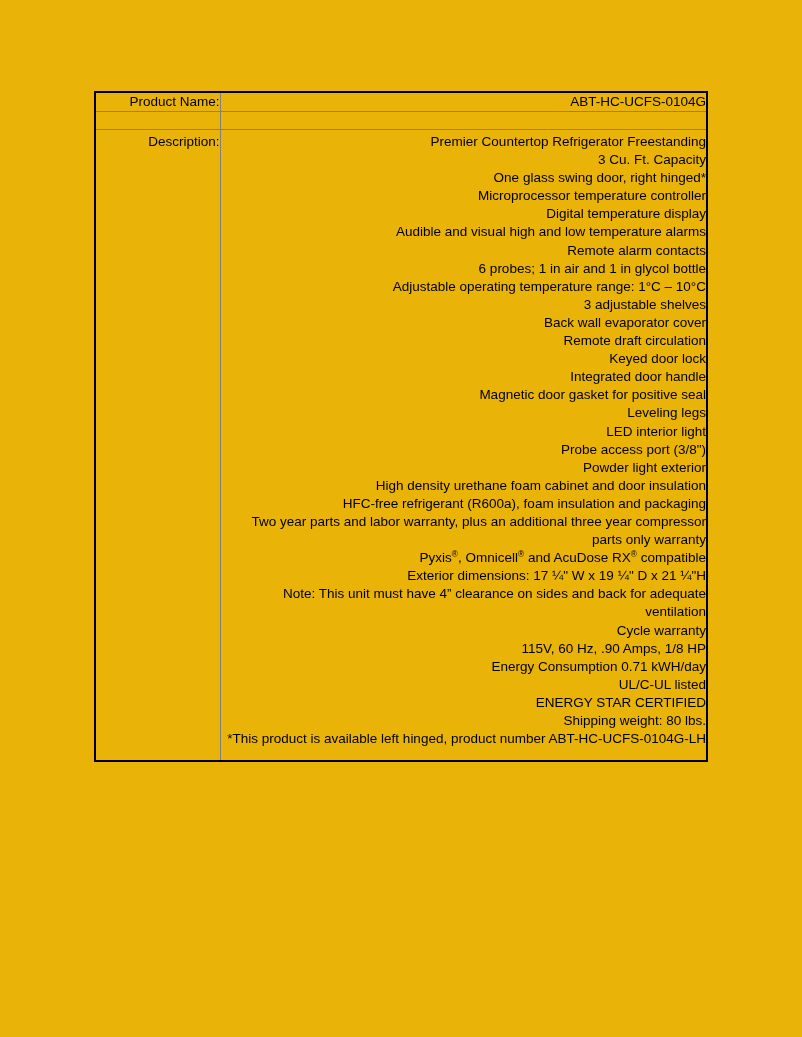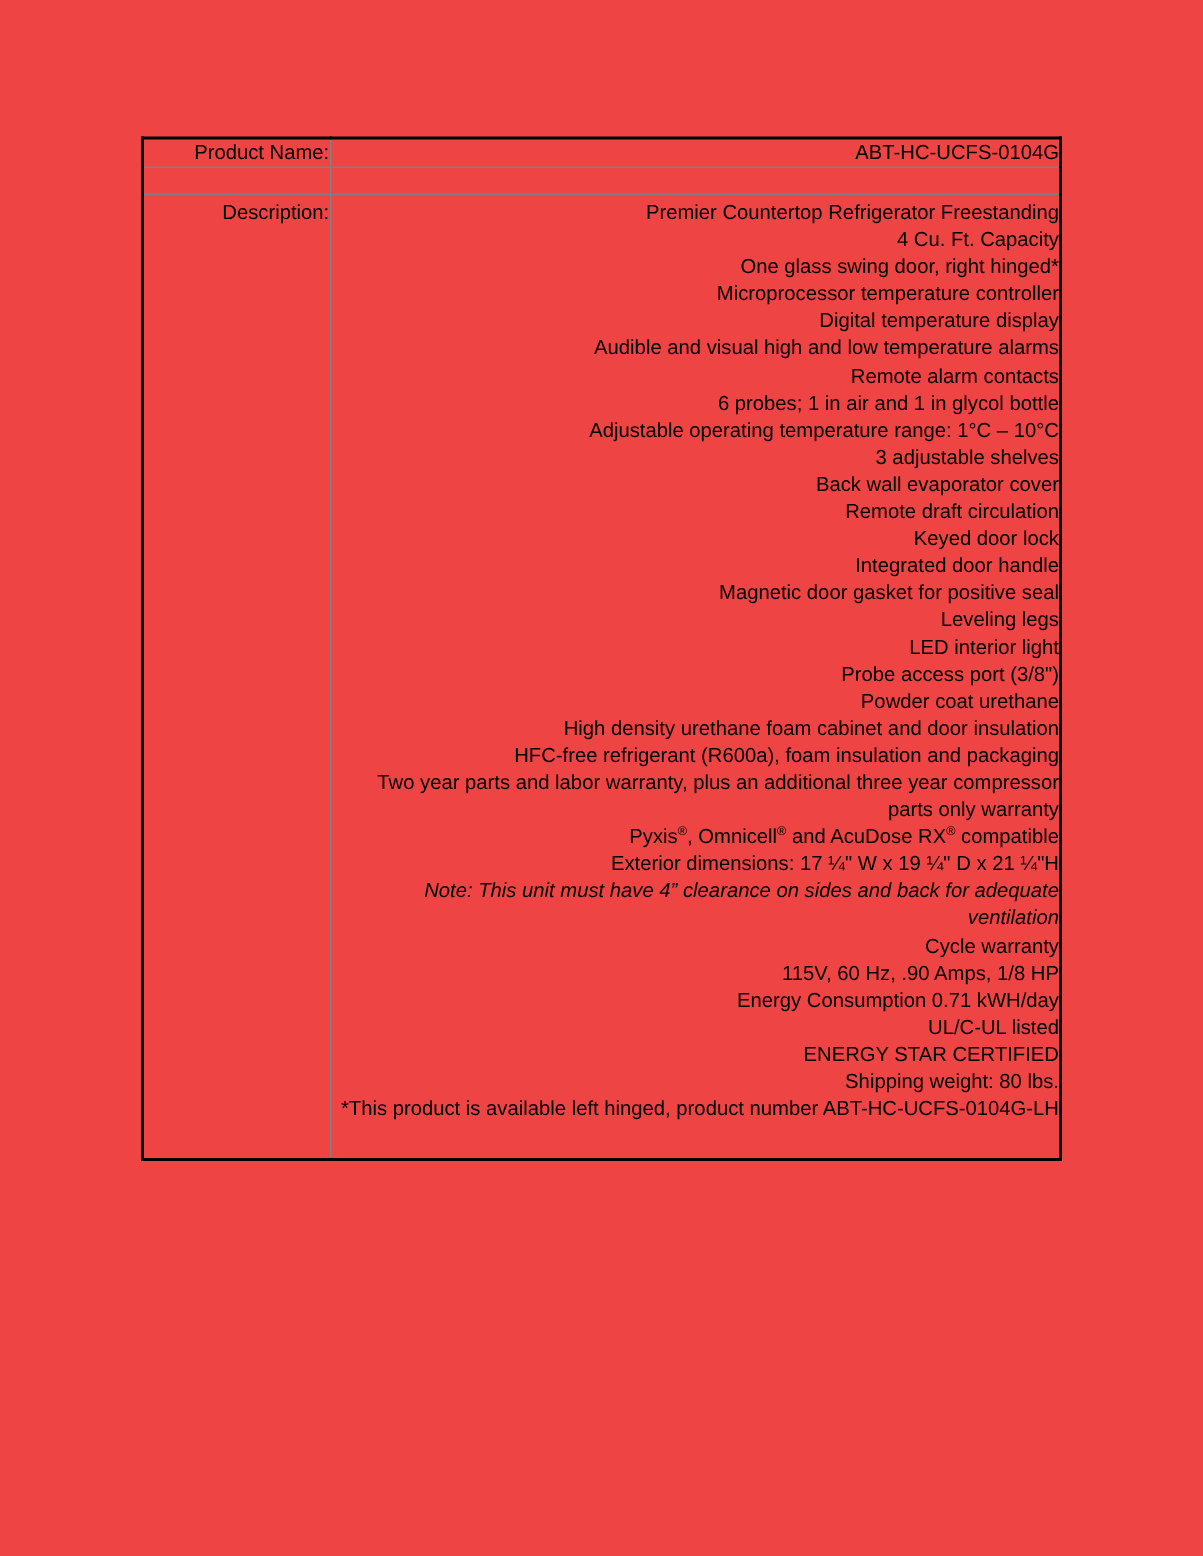--- a/index.html
+++ b/index.html
@@ -13,21 +13,21 @@
     height: 1037px;
     font-family: "Liberation Sans", sans-serif;
     color: #000000;
     -webkit-font-smoothing: antialiased;
   }
 
   .page {
     position: relative;
     width: 802px;
     height: 1037px;
-    background: #ef4444;
+    background: #eab308;
     box-sizing: border-box;
   }
 
   .spec-table {
     position: absolute;
     left: 94px;
     top: 91px;
     width: 614px;
     border-collapse: collapse;
     table-layout: fixed;
@@ -64,36 +64,35 @@
 
   .spacer-row td {
     height: 17px;
   }
 
   .desc-row .label-cell {
     padding-top: 3px;
   }
   .desc-row .value-cell {
     padding-top: 3px;
-    padding-bottom: 24px;
+    padding-bottom: 12px;
   }
 
   .desc-list {
     margin: 0;
     padding: 0;
     list-style: none;
   }
   .desc-list li {
     margin: 0;
     padding: 0;
     font-size: 13.5px;
     line-height: 18.1px;
   }
   .desc-list li.italic {
-    font-style: italic;
   }
   sup {
     font-size: 0.62em;
     vertical-align: super;
     line-height: 0;
   }
 </style>
 </head>
 <body>
 
@@ -114,38 +113,38 @@
       <tr class="spacer-row">
         <td class="label-cell"></td>
         <td class="value-cell"></td>
       </tr>
 
       <tr class="desc-row">
         <td class="label-cell">Description:</td>
         <td class="value-cell">
           <ul class="desc-list">
               <li>Premier Countertop Refrigerator Freestanding</li>
-              <li>4 Cu. Ft. Capacity</li>
+              <li>3 Cu. Ft. Capacity</li>
               <li>One glass swing door, right hinged*</li>
               <li>Microprocessor temperature controller</li>
               <li>Digital temperature display</li>
               <li>Audible and visual high and low temperature alarms</li>
               <li>Remote alarm contacts</li>
               <li>6 probes; 1 in air and 1 in glycol bottle</li>
               <li>Adjustable operating temperature range:  1°C – 10°C</li>
               <li>3 adjustable shelves</li>
               <li>Back wall evaporator cover</li>
               <li>Remote draft circulation</li>
               <li>Keyed door lock</li>
               <li>Integrated door handle</li>
               <li>Magnetic door gasket for positive seal</li>
               <li>Leveling legs</li>
               <li>LED interior light</li>
               <li>Probe access port (3/8")</li>
-              <li>Powder coat urethane</li>
+              <li>Powder light exterior</li>
               <li>High density urethane foam cabinet and door insulation</li>
               <li>HFC-free refrigerant (R600a), foam insulation and packaging</li>
               <li>Two year parts and labor warranty, plus an additional three year compressor parts only warranty</li>
               <li>Pyxis<sup>®</sup>, Omnicell<sup>®</sup> and AcuDose RX<sup>®</sup> compatible</li>
               <li>Exterior dimensions:  17 ¼" W x 19 ¼" D x 21 ¼"H</li>
               <li class="italic">Note: This unit must have 4” clearance on sides and back for adequate ventilation</li>
               <li>Cycle warranty</li>
               <li>115V, 60 Hz, .90 Amps, 1/8 HP</li>
               <li>Energy Consumption 0.71 kWH/day</li>
               <li>UL/C-UL listed</li>

